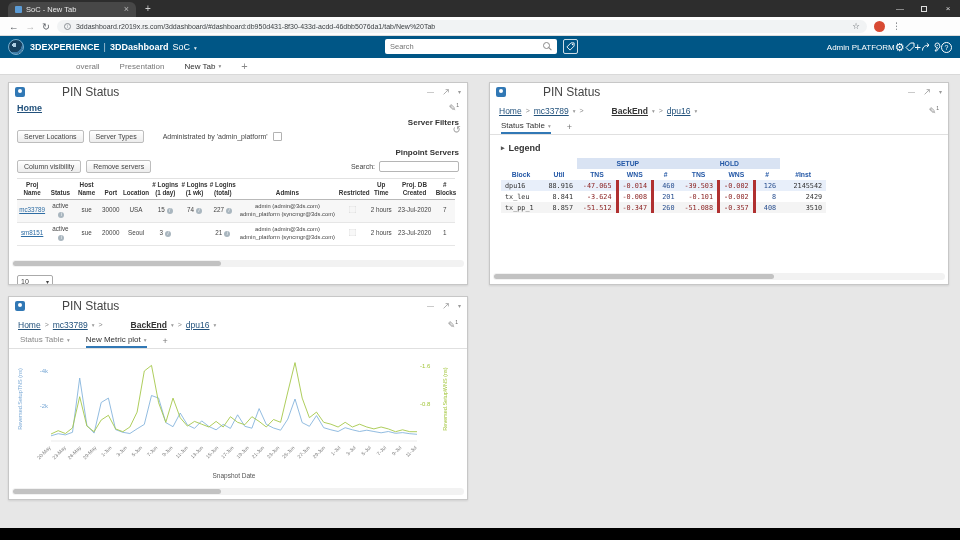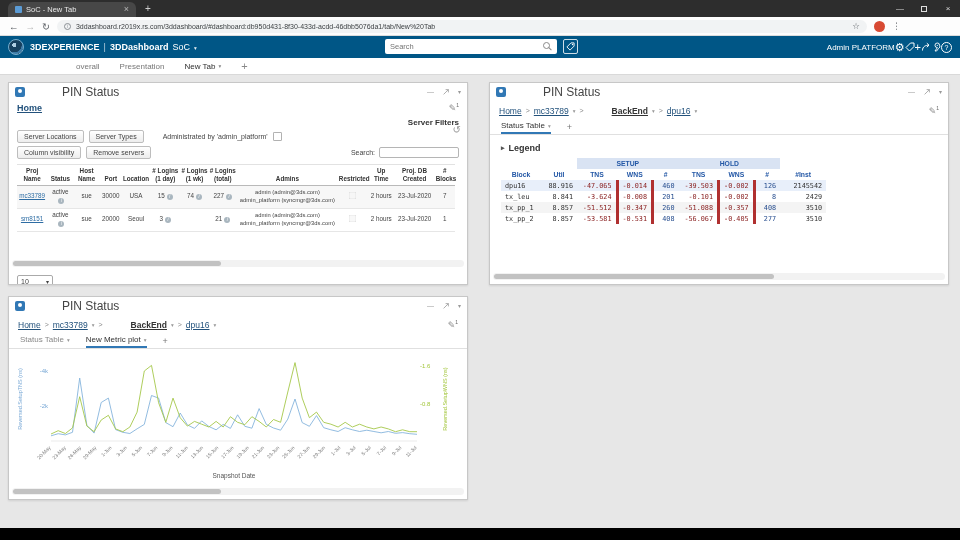--- a/index.html
+++ b/index.html
@@ -229,20 +229,21 @@
     <span class="resetic">↺</span>
     <div class="sectlabel">Server Filters</div>
     <div class="btnrow">
       <button class="btn">Server Locations</button>
       <button class="btn">Server Types</button>
       <span class="adminchk">
         <span>Administrated by 'admin_platform'</span>
         <input type="checkbox" style="">
       </span>
     </div>
+    <div class="sectlabel">Pinpoint Servers</div>
     <div class="btnrow">
       <button class="btn">Column visibility</button>
       <button class="btn">Remove servers</button>
       <span class="searchright">
         <span>Search:</span>
         <input class="searchbox" style="">
       </span>
     </div>
     <table class="t1">
         <colgroup>
@@ -425,31 +426,20 @@
             <td class="block">tx_pp_1</td>
             <td class="util">8.857</td>
             <td class="tns">-51.512</td>
             <td class="wns">-0.347</td>
             <td class="cnt">260</td>
             <td class="tns">-51.088</td>
             <td class="wns">-0.357</td>
             <td class="cnt">408</td>
             <td class="inst">3510</td>
           </tr>
-          <tr>
-            <td class="block">tx_pp_2</td>
-            <td class="util">8.857</td>
-            <td class="tns">-53.581</td>
-            <td class="wns">-0.531</td>
-            <td class="cnt">408</td>
-            <td class="tns">-56.067</td>
-            <td class="wns">-0.405</td>
-            <td class="cnt">277</td>
-            <td class="inst">3510</td>
-          </tr>
         </tbody>
       </table>
   </div>
   <div class="hscroll">
       <span class="thumb"></span>
     </div>
 </div>
 
 <div class="widget" id="w3">
   <div class="whdr">

